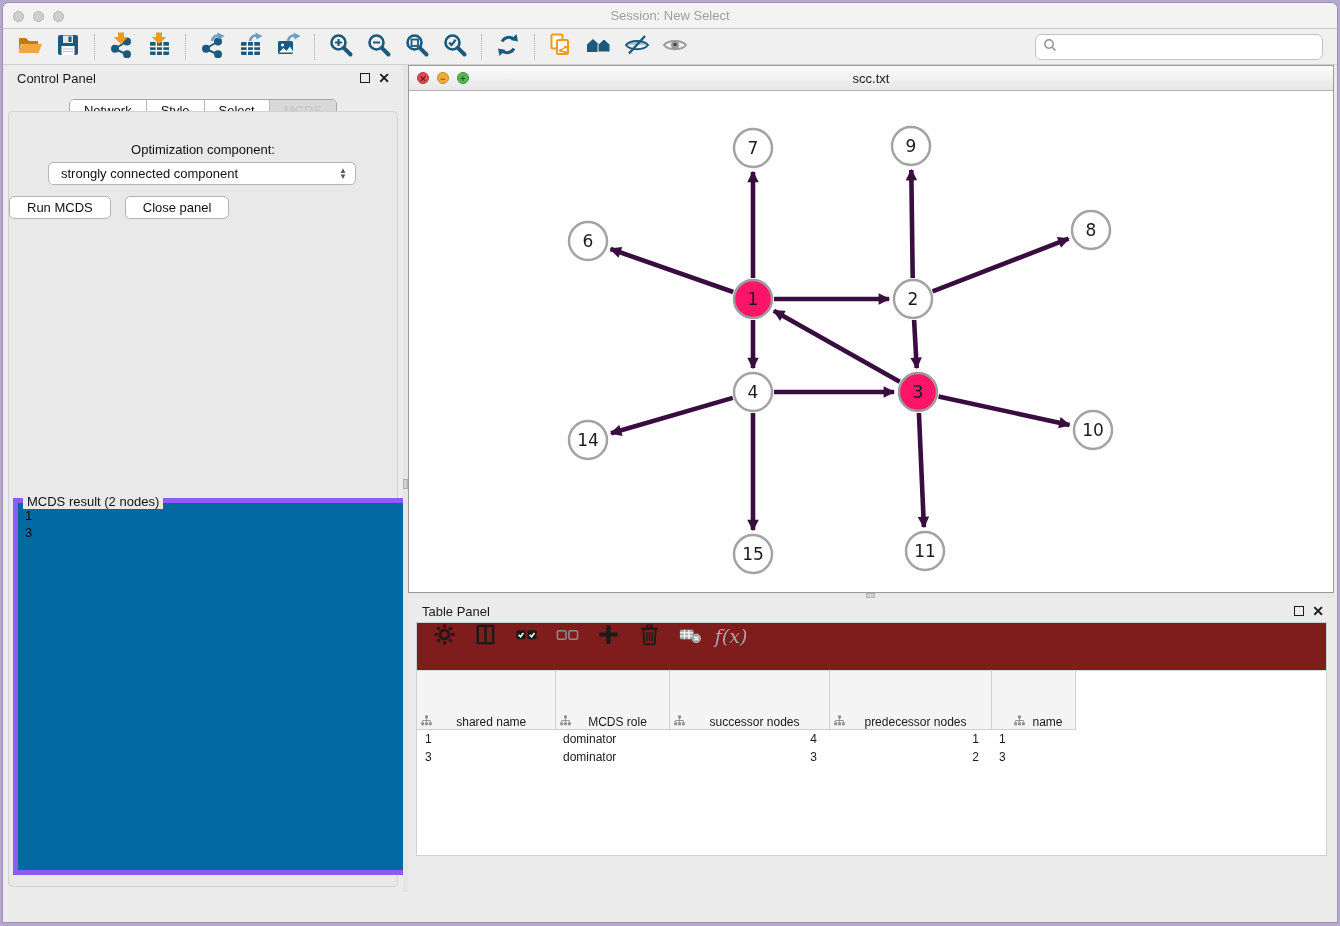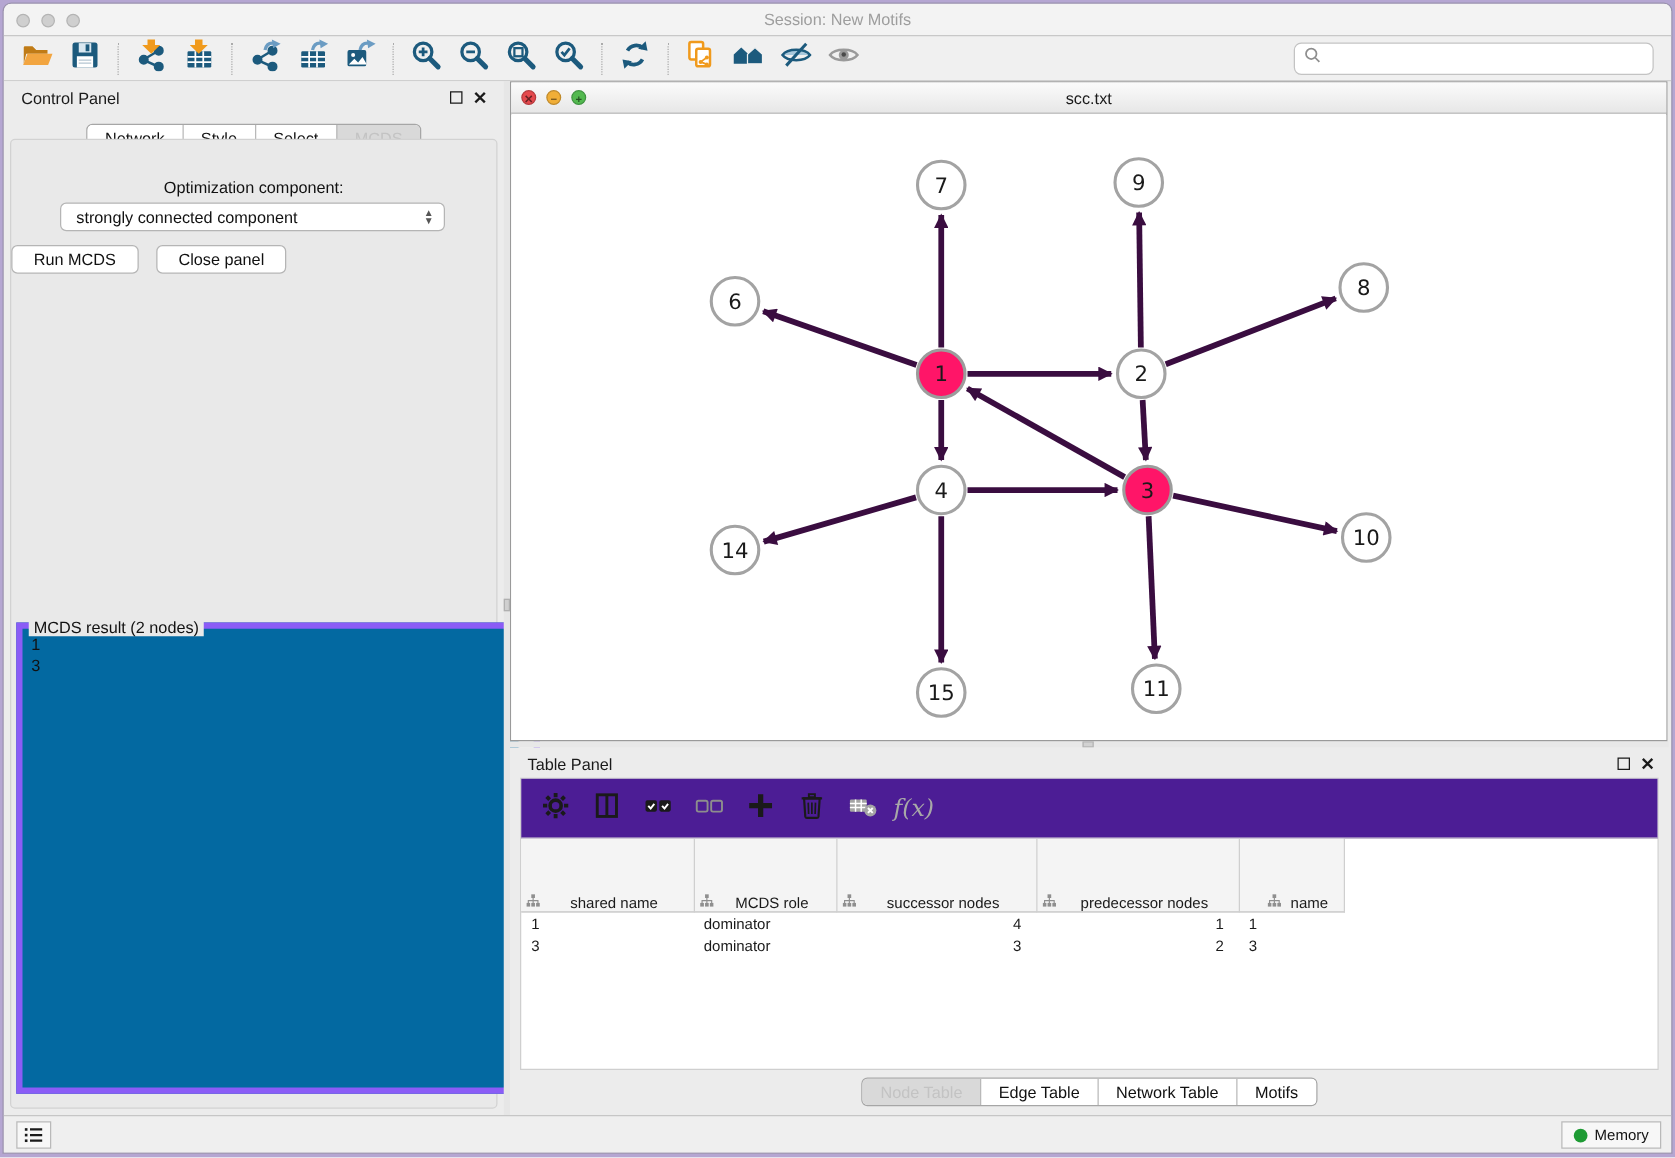--- a/index.html
+++ b/index.html
@@ -73,22 +73,22 @@
   .nf-close { left:8px;  background:#e5494d; border:1px solid #b63a3d; }
   .nf-min   { left:28px; background:#f0ae37; border:1px solid #c08a2a; }
   .nf-max   { left:48px; background:#53b94f; border:1px solid #3f9340; }
   .nf-canvas { position:absolute; left:0; top:26px; right:0; bottom:0; background:#fff; }
   .graph-node text { font-family:"DejaVu Sans",sans-serif; font-size:17px; fill:#1a1a1a; }
 
   
   .table-panel { position:absolute; left:405px; top:595px; right:2px; bottom:30px; background:#ececec; }
   .table-box { position:absolute; top:24px; left:8px; right:8px; bottom:36px;
                border:1px solid #cfcfcf; background:#fff; }
-  .table-toolbar { height:48px; background:#4c1d95; border-bottom:1px solid #dadada;
-                   display:flex; align-items:center; gap:15px; padding-left:14px; }
+  .table-toolbar { height:48px; background:#7f1d1d; border-bottom:1px solid #dadada;
+                   display:flex; gap:15px; padding-left:14px; }
   .tt-btn { width:26px; height:26px; display:flex; align-items:center; justify-content:center; }
   .fx { font-family:"DejaVu Serif",serif; font-style:italic; font-size:19px; color:#a8a8a8; }
   table.node-table { border-collapse:collapse; table-layout:fixed; }
   .node-table th { height:20px; background:#f4f4f4; border-right:1px solid #cfcfcf; border-bottom:1px solid #cfcfcf;
                    font-size:12px; font-weight:normal; color:#1a1a1a; padding:0; }
   .node-table th .th-inner { display:flex; align-items:flex-end; padding:0 4px;margin-top:44px; }
   .node-table th .th-label { flex:1; text-align:center; }
   .node-table td { height:18px; font-size:12px; color:#1a1a1a; padding:0 8px; white-space:nowrap; overflow:hidden; }
   .node-table td.num { text-align:right; padding-right:12px; }
 
@@ -106,21 +106,21 @@
 </head>
 <body>
 
 <div class="screen">
   <div class="window">
 
     <div class="titlebar">
       <div class="tl-dot" style="left:10px"></div>
       <div class="tl-dot" style="left:30px"></div>
       <div class="tl-dot" style="left:50px"></div>
-      <div class="title">Session: New Motifs</div>
+      <div class="title">Session: New Select</div>
     </div>
 
     <div class="main-toolbar">
       <div class="tb-icons">
           <div class="tb-btn">
             <span><svg width="26" height="26" viewBox="0 0 26 26">
                 <path d="M2 20 V7 a1 1 0 0 1 1 -1 h6 l3 3 h9 v3 H4 z" fill="#c07b16"></path>
                 <path d="M1.5 21 L5 12 h20 l-3.5 9 z" fill="#f2a540"></path>
               </svg></span>
           </div>
@@ -574,45 +574,17 @@
               <tr>
                 <td style="width: 138px;">3</td>
                 <td style="width: 114px;">dominator</td>
                 <td class="num" style="width: 160px;">3</td>
                 <td class="num" style="width: 162px;">2</td>
                 <td style="width: 84px;">3</td>
               </tr>
             </tbody>
           </table>
       </div>
-      <div class="table-tabs">
-        <div class="seg" id="tp-seg">
-            <div class="tab sel">Node Table</div>
-            <div class="tab">Edge Table</div>
-            <div class="tab">Network Table</div>
-            <div class="tab">Motifs</div>
-          </div>
-      </div>
     </div>
 
-    <div class="status-bar">
-      <div class="sb-left-btn">
-        <svg width="18" height="18" viewBox="0 0 24 24">
-          <g stroke="#1a1a1a" stroke-width="2.4">
-              <line x1="8" y1="6" x2="21" y2="6"></line>
-              <line x1="8" y1="12" x2="21" y2="12"></line>
-              <line x1="8" y1="18" x2="21" y2="18"></line>
-            </g>
-          <g fill="#1a1a1a">
-              <rect x="2.5" y="4.7" width="2.8" height="2.8"></rect>
-              <rect x="2.5" y="10.7" width="2.8" height="2.8"></rect>
-              <rect x="2.5" y="16.7" width="2.8" height="2.8"></rect>
-            </g>
-        </svg>
-      </div>
-      <div class="memory-btn">
-        <span class="mem-dot"></span>
-        <span>Memory</span>
-      </div>
-    </div>
 
   </div>
 </div>
 
 </body></html>

